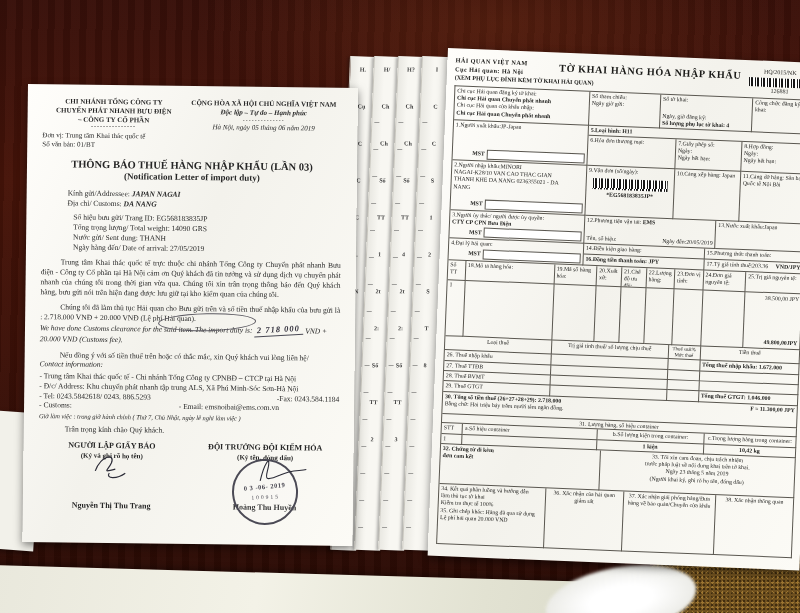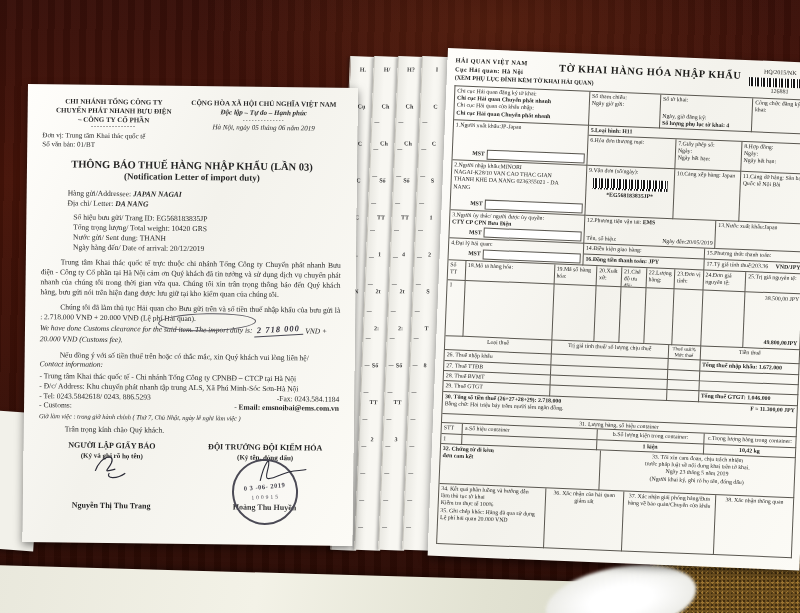--- a/index.html
+++ b/index.html
@@ -189,42 +189,42 @@
         <div style="font-weight:bold;font-style:italic;">Độc lập – Tự do – Hạnh phúc</div>
         <div class="dash">--------------</div>
         <div style="font-style:italic;margin-top:2px;">Hà Nội,  ngày  05 tháng  06  năm    2019</div>
       </div>
     </div>
 
     <div class="dl-title">THÔNG BÁO THUẾ HÀNG NHẬP KHẨU (LẦN 03)</div>
     <div class="dl-sub">(Notification Letter of import duty)</div>
 
     <div class="fld">
-      <span>Hàng gửi/Addressee:</span>
+      <span>Kính gửi/Addressee:</span>
       <span class="v">JAPAN NAGAI</span>
     </div>
     <div class="fld">
-      <span>Địa chỉ/ Letter:</span>
+      <span>Địa chỉ/ Customs:</span>
       <span class="v">DA NANG</span>
     </div>
     <div class="fld2" style="margin-top:5px;">
       <span>Số hiệu bưu gửi/ Trang ID:</span>
       <span class="v">EG568183835JP</span>
     </div>
     <div class="fld2">
       <span>Tổng trọng lượng/ Total weight:</span>
-      <span class="v">10420 GRS</span>
+      <span class="v">14090 GRS</span>
     </div>
     <div class="fld2">
       <span>Nước gửi/ Sent dung:</span>
       <span class="v">THANH</span>
     </div>
     <div class="fld2">
       <span>Ngày hàng đến/ Date of arrival:</span>
-      <span class="v">20/12/2019</span>
+      <span class="v">27/05/2019</span>
     </div>
 
     <div class="para">Trung tâm Khai thác quốc tế trực thuộc chi nhánh Tổng Công ty Chuyển phát nhanh Bưu điện - Công ty Cổ phần tại Hà Nội cảm ơn Quý khách đã tin tưởng và sử dụng dịch vụ chuyển phát nhanh của chúng tôi trong thời gian vừa qua. Chúng tôi xin trân trọng thông báo đến Quý khách hàng, bưu gửi nói trên hiện đang được lưu giữ tại kho kiểm quan của chúng tôi.</div>
 
     <div class="para" style="position:relative;">
       <span>Chúng tôi đã làm thủ tục Hải quan cho Bưu gửi trên và số tiền thuế nhập khẩu của bưu gửi là : 2.718.000 VNĐ + 20.000  VNĐ (Lệ phí Hải quan).</span>
       <div class="hand-circle" style="left:118px;top:9px;"></div>
     </div>
     <div class="en">
       <span>We have done Customs clearance for the said item. The import duty is:</span>
@@ -238,21 +238,21 @@
     <div class="contact">
         <span class="li">- Trung tâm Khai thác quốc tế -  Chi nhánh Tổng Công ty CPNBĐ – CTCP tại Hà Nội</span>
         <span class="li">- Đ/c/ Address: Khu chuyển phát nhanh tập trung ALS, Xã Phú Minh-Sóc Sơn-Hà Nội</span>
       </div>
     <div style="display:flex;justify-content:space-between;">
       <span>- Tel:  0243.5842618/ 0243. 886.5293</span>
       <span>-Fax: 0243.584.1184</span>
     </div>
     <div style="display:flex;justify-content:space-between;">
       <span>- Customs:</span>
-      <span style="font-weight:bold;">- Email: emsnoibai@ems.com.vn</span>
+      <span style="margin-right:60px;">- Email: emsnoibai@ems.com.vn</span>
     </div>
     <div class="small-it">Giờ làm việc : trong giờ hành chính ( Thứ 7, Chủ Nhật, ngày lễ  nghỉ làm việc )</div>
     <div class="closing">Trân trọng kính chào Quý khách.</div>
 
     <div class="sig-row">
       <div class="sig">
         <div class="sig-t">NGƯỜI LẬP GIẤY BÁO</div>
         <div class="sig-s">(Ký và ghi rõ họ tên)</div>
         <svg class="sig-scrawl" width="60" height="34" viewBox="0 0 60 34">
           <path d="M14 22 C20 6, 34 4, 30 14 C27 21, 20 24, 34 20 M28 24 C24 30, 36 30, 44 24" fill="none" stroke="#2c2c38" stroke-width="1.2"></path>

